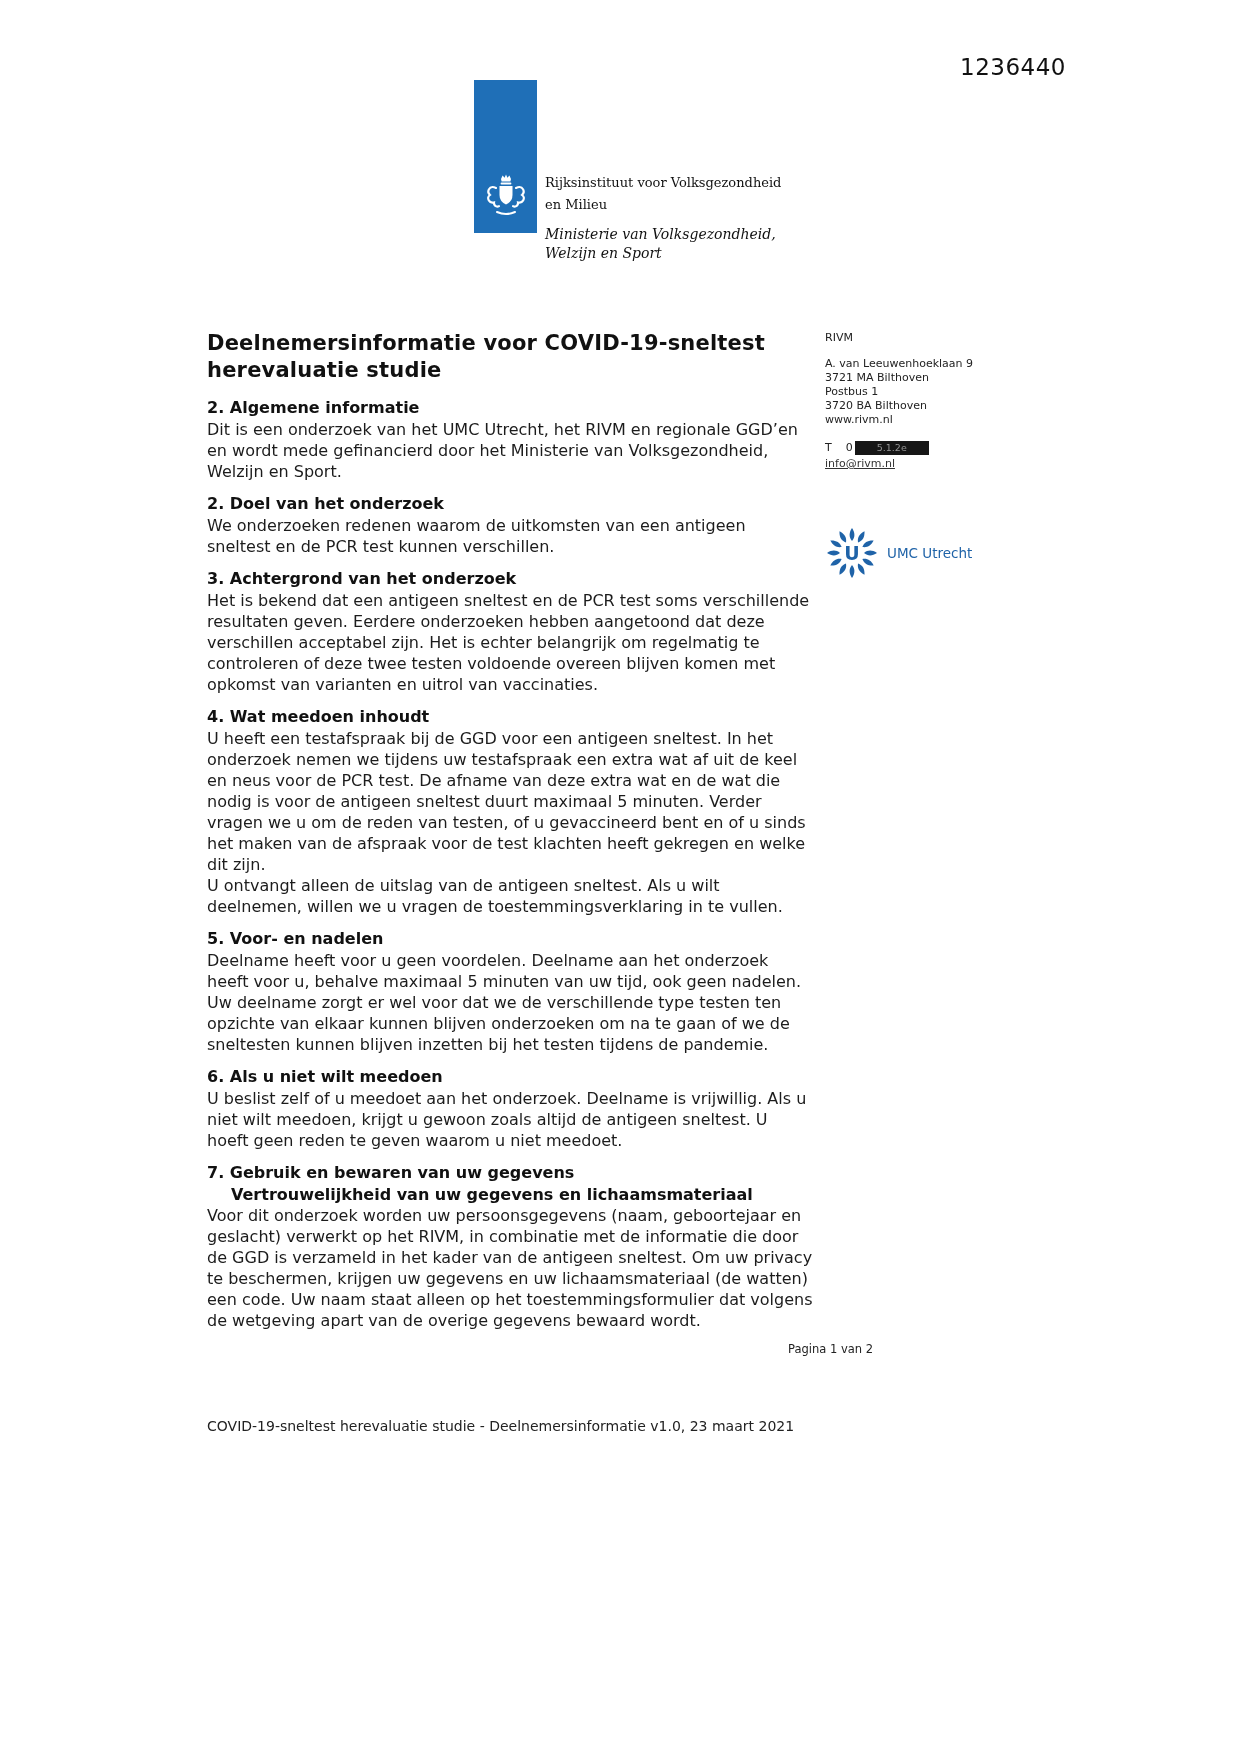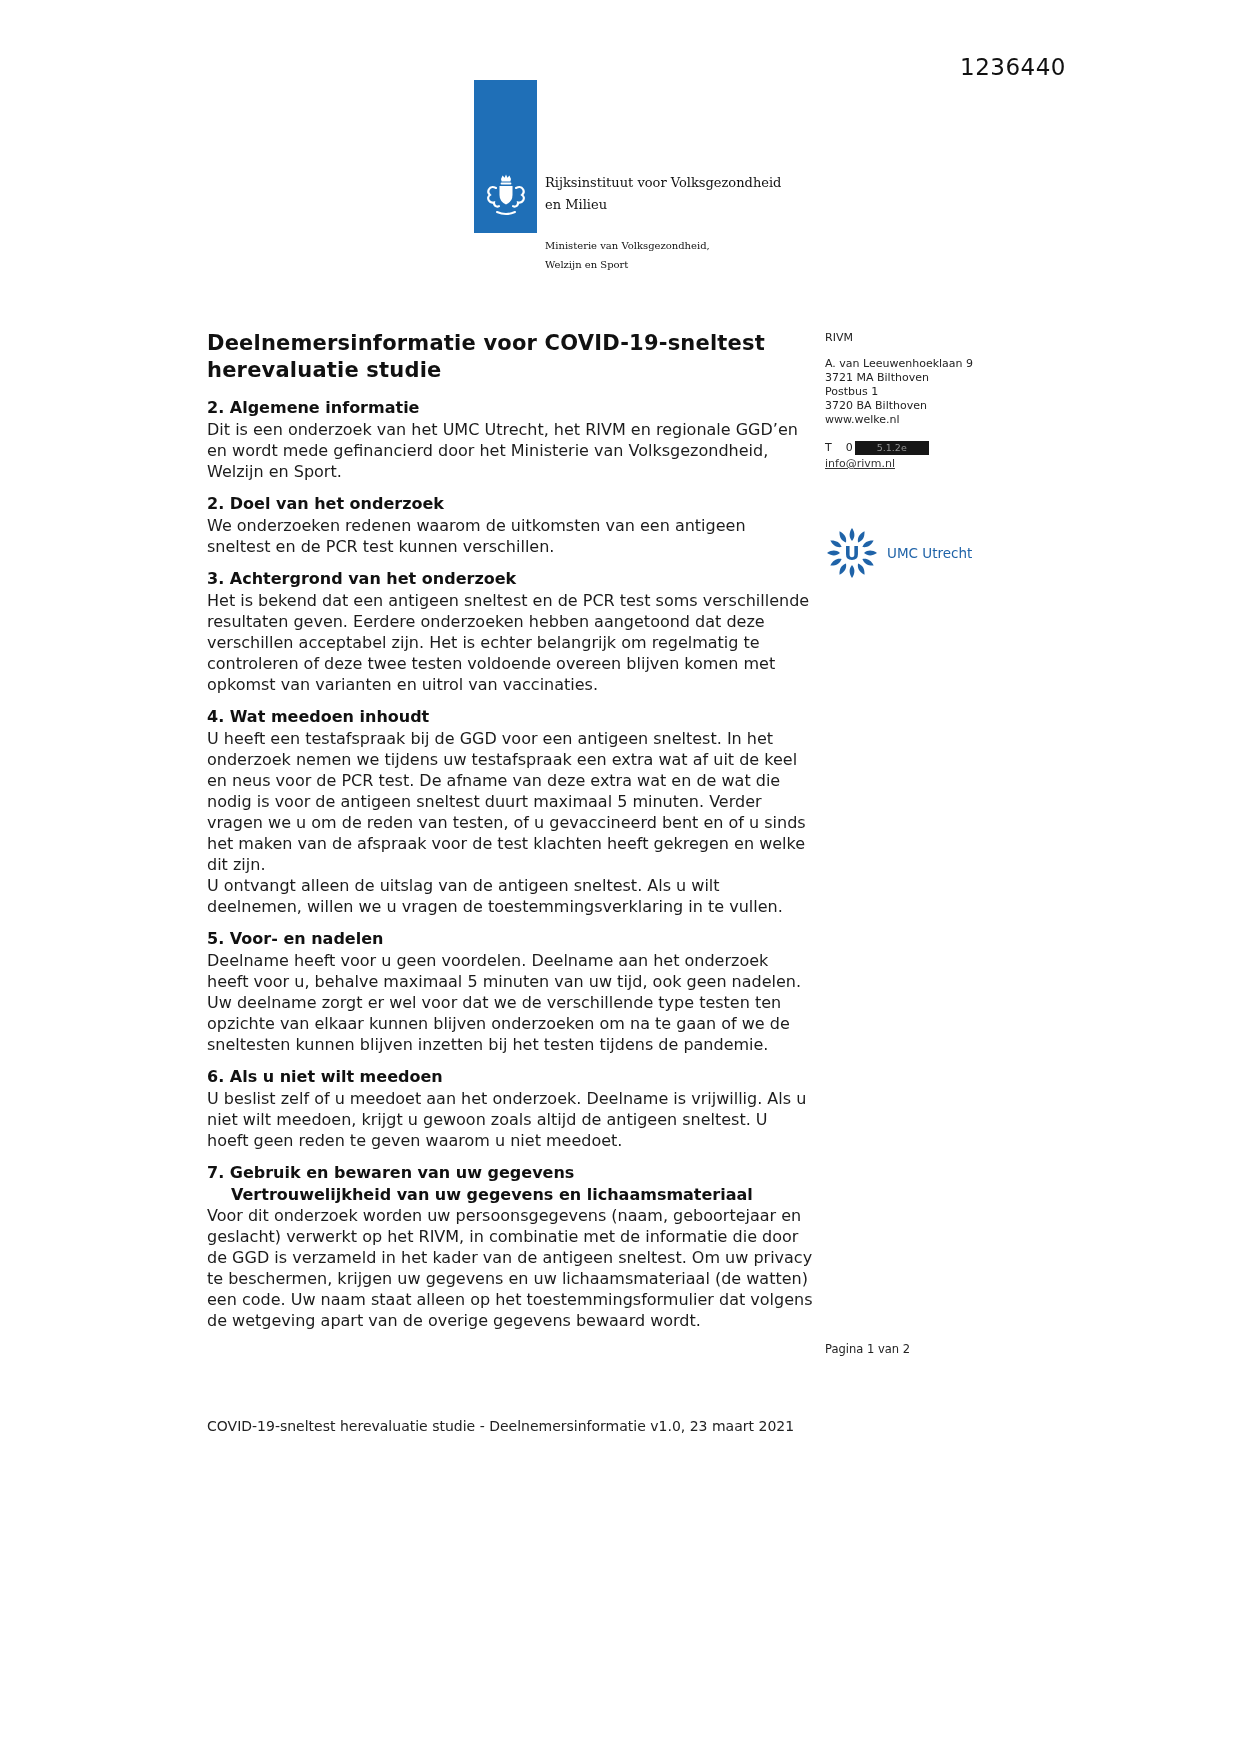--- a/index.html
+++ b/index.html
@@ -23,21 +23,21 @@
   .logo-bar {
     position: absolute; left: 474px; top: 80px;
     width: 63px; height: 153px; background: #1f6fb7;
   }
   .logo-emblem { position: absolute; left: 50%; transform: translateX(-50%); bottom: 12px; }
   .logo-text {
     position: absolute; left: 545px; top: 172px;
     font-family: "DejaVu Serif", "Liberation Serif", serif; color: #111;
   }
   .logo-org { font-size: 13px; line-height: 22px; }
-  .logo-ministry { margin-top: 20px; font-size: 10px; line-height: 19px; }
+  .logo-ministry { margin-top: 9px; font-size: 14px; line-height: 19px; font-style: italic; }
 
   
   .main { position: absolute; left: 207px; top: 330px; width: 606px; }
   h1.title {
     font-size: 21px; line-height: 27px; font-weight: bold; color: #111;
     margin-bottom: 13px; letter-spacing: 0.2px;
   }
   .section h2 { font-size: 16px; line-height: 21px; font-weight: bold; color: #111; margin: 11px 0 1px; }
   .section h3 { font-size: 16px; line-height: 21px; font-weight: bold; color: #111; margin-left: 24px; }
   .section p  { font-size: 16px; line-height: 21px; }
@@ -53,21 +53,21 @@
   .redaction {
     display: inline-flex; align-items: flex-end; justify-content: center;
     width: 74px; height: 14px; background: #161616; color: #949494; font-size: 9.5px;
   }
   .sb-email { display: inline-block; margin-top: 2px; color: #333; text-decoration: underline; cursor: pointer; }
   .umc-row { margin-top: 55px; display: flex; align-items: center; }
   .umc-label { margin-left: 8px; font-size: 13.5px; font-weight: normal; color: #1f63a8; white-space: nowrap; }
 
   
   .footer-left  { position: absolute; left: 207px; top: 1418px; font-size: 14px; color: #222; }
-  .footer-right { position: absolute; left: 825px; top: 1342px; font-size: 11.5px; color: #222; }
+  .footer-right { position: absolute; left: 788px; top: 1342px; font-size: 11.5px; color: #222; }
 </style>
 </head>
 <body>
 
 <div class="page">
 
   <div class="doc-number">1236440</div>
 
   <div class="logo-bar">
     <svg class="logo-emblem" width="42" height="48" viewBox="0 0 42 48">
@@ -92,21 +92,21 @@
     </div>
   </div>
 
   <aside class="sidebar">
     <div>RIVM</div>
     <div class="sb-address">
       <div>A. van Leeuwenhoeklaan 9</div>
       <div>3721 MA Bilthoven</div>
       <div>Postbus 1</div>
       <div>3720 BA Bilthoven</div>
-      <div>www.welke.nl</div>
+      <div>www.rivm.nl</div>
     </div>
     <div class="sb-phone">
       <span>T</span>
       <span class="p0">0</span>
       <span class="redaction">
         <span>5.1.2e</span>
       </span>
     </div>
     <a class="sb-email">info@rivm.nl</a>
     <div class="umc-row">

